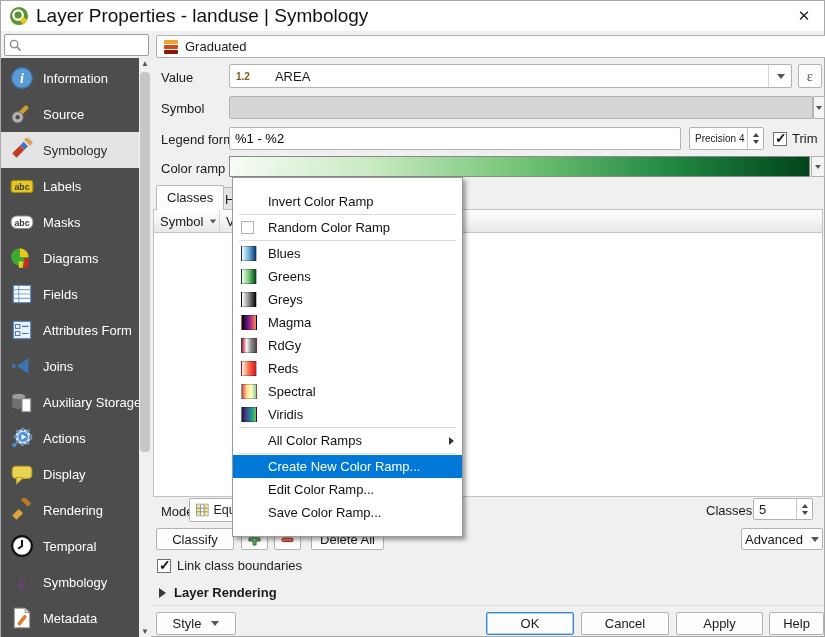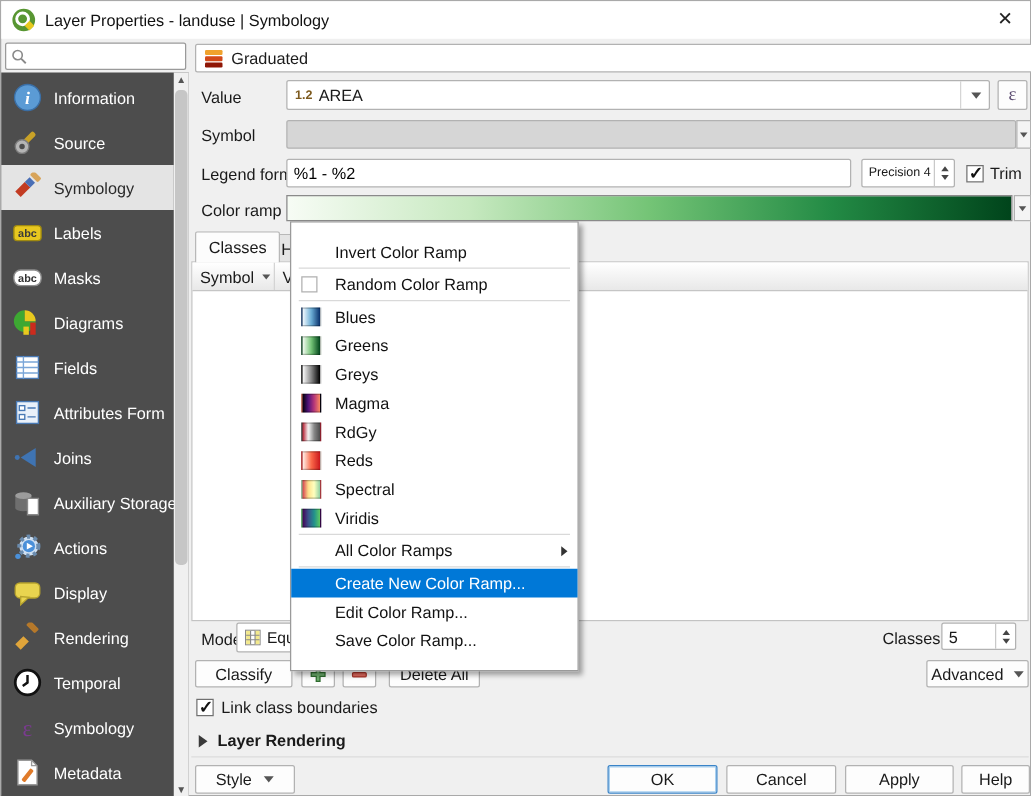--- a/index.html
+++ b/index.html
@@ -3,21 +3,21 @@
 <meta charset="utf-8">
 <style>
   * { margin:0; padding:0; box-sizing:border-box; }
   html,body { width:825px; height:637px; overflow:hidden; }
   body { font-family:"Liberation Sans", sans-serif; font-size:13px; color:#1a1a1a; background:#f0f0f0; }
   .window { position:relative; width:825px; height:637px; background:#f0f0f0; border:1px solid #a9a9a9; }
 
   
   .titlebar { position:absolute; left:0; top:0; width:100%; height:30px; background:#ffffff; display:flex; align-items:center; padding:0 8px; }
   .titlebar .app-icon { width:20px; height:20px; margin-right:7px; flex:0 0 auto; }
-  .titlebar .title { font-size:13px; color:#111; }
+  .titlebar .title { font-size:19px; color:#111; }
   .close-btn { position:absolute; right:10px; top:5px; width:20px; height:20px; font-size:15px; color:#222; text-align:center; line-height:20px; cursor:default; }
 
   
   .search-box { position:absolute; left:3px; top:33px; width:145px; height:22px; background:#fff; border:1px solid #9a9a9a; border-radius:2px; display:flex; align-items:center; padding:0 4px; }
   .search-box svg { width:13px; height:13px; }
   .search-box input { border:none; outline:none; flex:1; min-width:0; font:inherit; font-size:12px; margin-left:4px; }
 
   
   .sidebar { position:absolute; left:0; top:57px; width:150px; height:580px; background:#4d4d4d; }
   .sb-items { position:absolute; left:0; top:2px; width:138px; }
@@ -43,21 +43,21 @@
   .spincol .u { width:0;height:0;border-left:3.5px solid transparent;border-right:3.5px solid transparent;border-bottom:4.5px solid #444; }
   .spincol .d { width:0;height:0;border-left:3.5px solid transparent;border-right:3.5px solid transparent;border-top:4.5px solid #444; }
 
   
   .renderer-combo { position:absolute; left:155px; top:34px; width:727px; height:23px; display:flex; align-items:center; padding:0 7px; }
   .grad-icon { width:14px; height:14px; display:flex; flex-direction:column; justify-content:space-between; margin-right:7px; }
   .grad-icon span { height:4px; border-radius:1px; }
   .renderer-combo .caret { margin-left:auto; }
 
   
-  .value-combo { position:absolute; left:228px; top:63px; width:563px; height:24px; display:flex; align-items:center; padding:0 6px; }
+  .value-combo { position:absolute; left:228px; top:63px; width:563px; height:24px; display:flex; align-items:center; padding:0 6px;gap:20px; }
   .type-badge { font-size:10px; font-weight:bold; margin-right:5px; }
   .value-combo .caret-sec { margin-left:auto; height:100%; display:flex; align-items:center; padding-left:8px; border-left:1px solid #d5d5d5; }
   .expr-btn { position:absolute; left:797px; top:63px; width:24px; height:24px; font-size:15px; font-family:"Liberation Serif", serif; color:#5a4a6f; }
   .symbol-combo { position:absolute; left:228px; top:95px; width:584px; height:23px; background:#d6d6d6; border:1px solid #b2b2b2; border-radius:2px; }
   .symbol-arrow { position:absolute; left:812px; top:95px; width:12px; height:23px; background:#f4f4f4; border:1px solid #b2b2b2; display:flex; align-items:center; justify-content:center; }
   .symbol-arrow .caret { border-left-width:3.5px; border-right-width:3.5px; border-top-width:4px; }
   .legend-input { position:absolute; left:228px; top:126px; width:452px; height:23px; padding:0 5px; font:inherit; outline:none; }
   .precision-spin { position:absolute; left:688px; top:126px; width:75px; height:23px; display:flex; align-items:center; }
   .precision-spin .ptext { flex:1; padding-left:5px; font-size:10px; }
   .trim-wrap { position:absolute; left:772px; top:130px; display:flex; align-items:center; gap:5px; }

